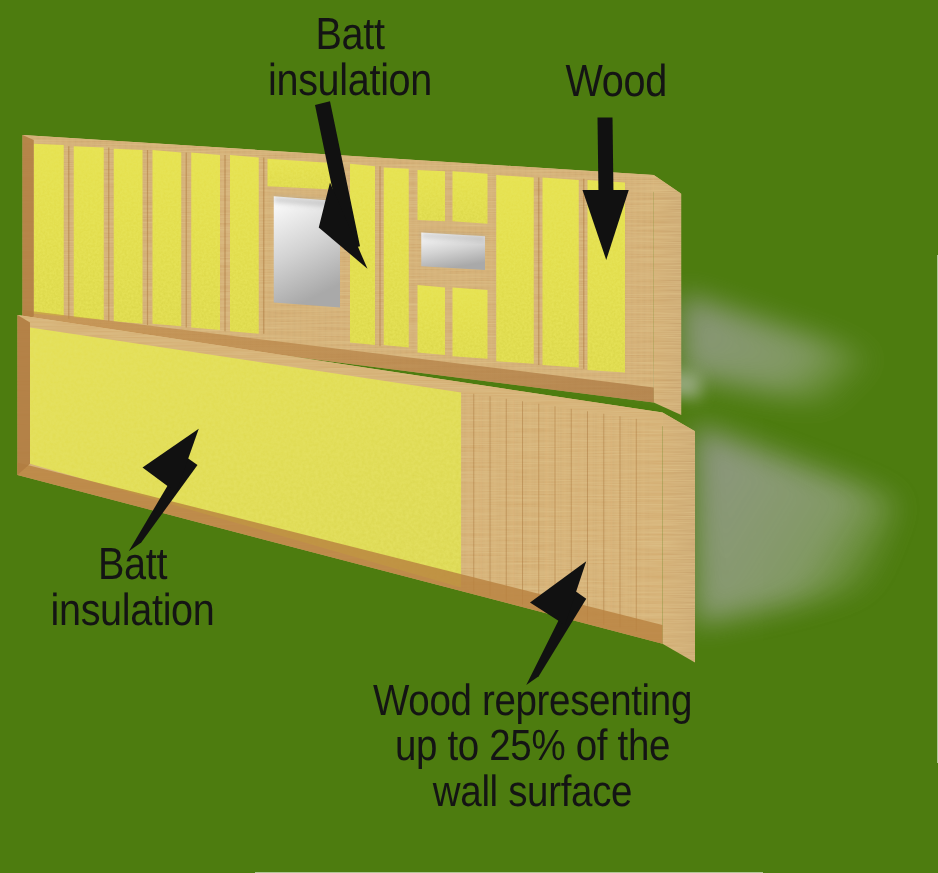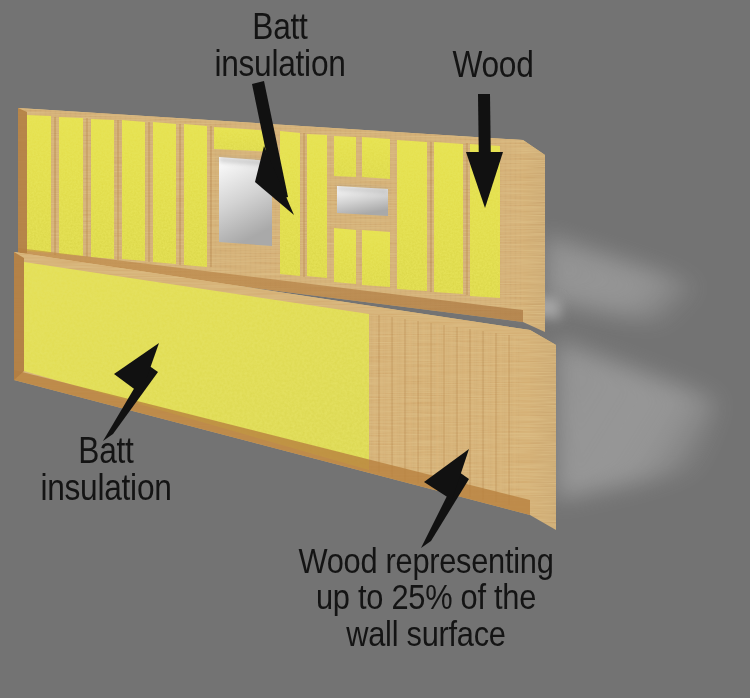--- a/index.html
+++ b/index.html
@@ -10,21 +10,21 @@
   body {
     width: 750px;
     height: 698px;
     overflow: hidden;
     font-family: "Liberation Sans", sans-serif;
   }
   #figure {
     position: relative;
     width: 750px;
     height: 698px;
-    background: #737373;
+    background: #4d7c0f;
   }
   svg.scene {
     position: absolute;
     left: 0;
     top: 0;
     width: 750px;
     height: 698px;
     display: block;
   }
   .label {

